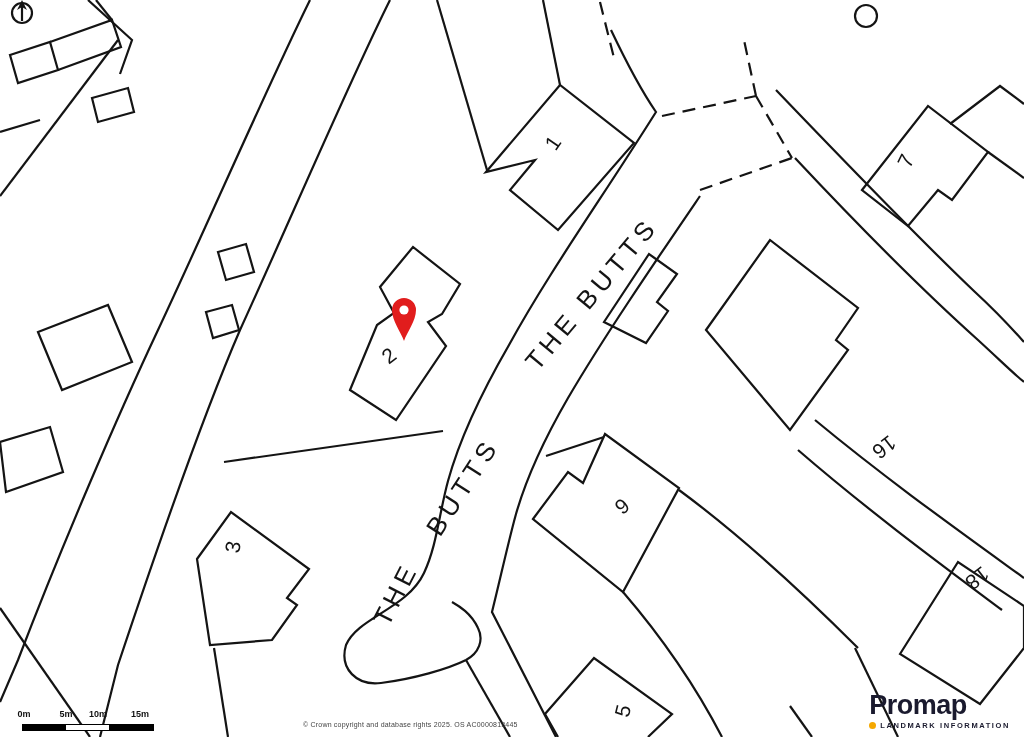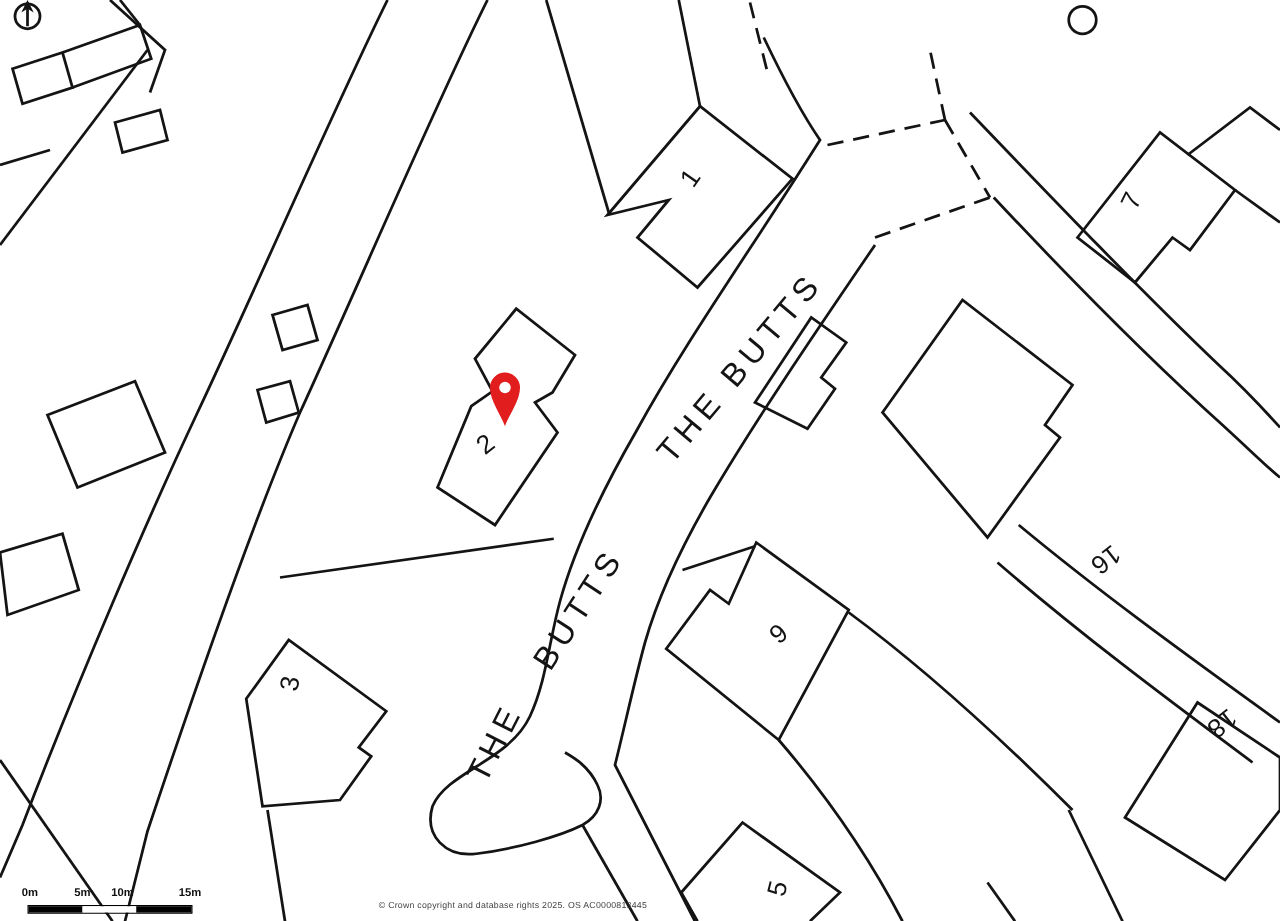--- a/index.html
+++ b/index.html
@@ -119,25 +119,32 @@
   <div class="lbl num" style="left:622px;top:506px;--r:140deg">6</div>
   <div class="lbl num" style="left:906px;top:161px;--r:-64deg">7</div>
   <div class="lbl num" style="left:884px;top:447px;--r:142deg">16</div>
   <div class="lbl num" style="left:977px;top:578px;--r:142deg">18</div>
 
   <div class="scalebar">
     <div class="sb-labels">
       <span style="left:2px">0m</span>
       <span style="left:44px">5m</span>
       <span style="left:76px">10m</span>
-      <span style="left:130px">15m</span>
+      <span style="left:118px">15m</span>
     </div>
     <div class="sb-bar">
       <div class="sb-seg dark" style="width:43px"></div>
       <div class="sb-seg light" style="width:43px"></div>
       <div class="sb-seg dark" style="width:44px"></div>
     </div>
   </div>
 
   <div class="attribution">© Crown copyright and database rights 2025. OS AC0000813445</div>
 
+  <div class="logo">
+    <div class="logo-brand">Promap</div>
+    <div class="logo-tag">
+      <span class="logo-dot"></span>
+      <span class="logo-tagline">LANDMARK INFORMATION</span>
+    </div>
+  </div>
 
 </div>
 
 </body></html>

